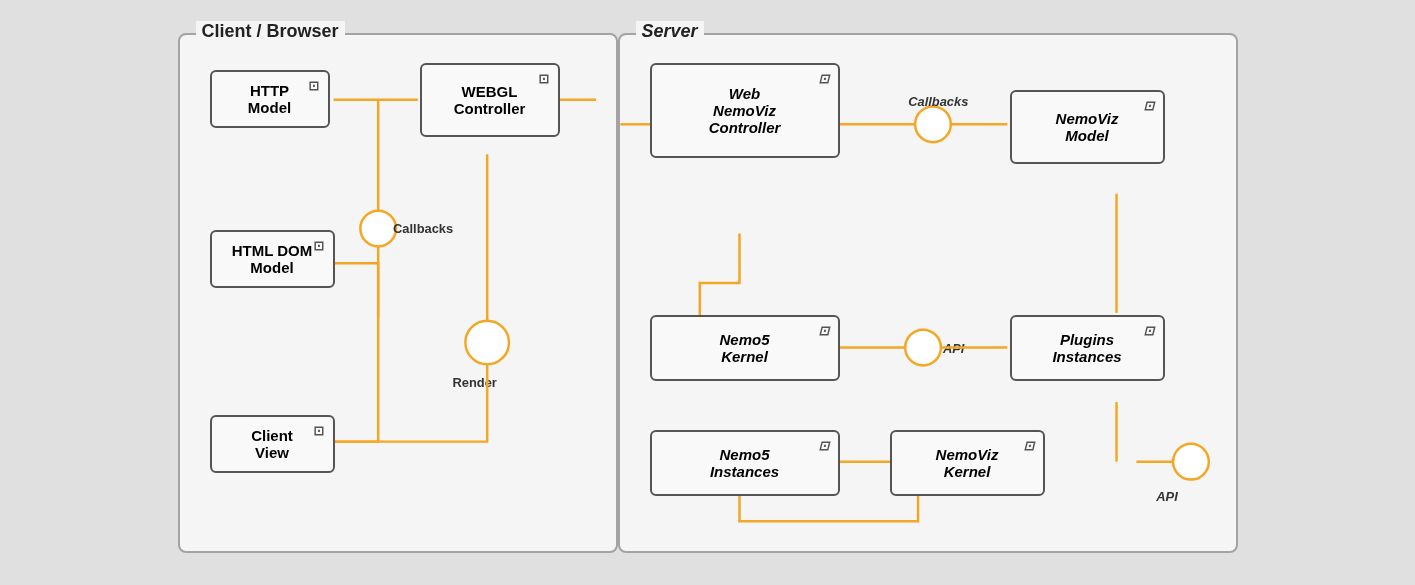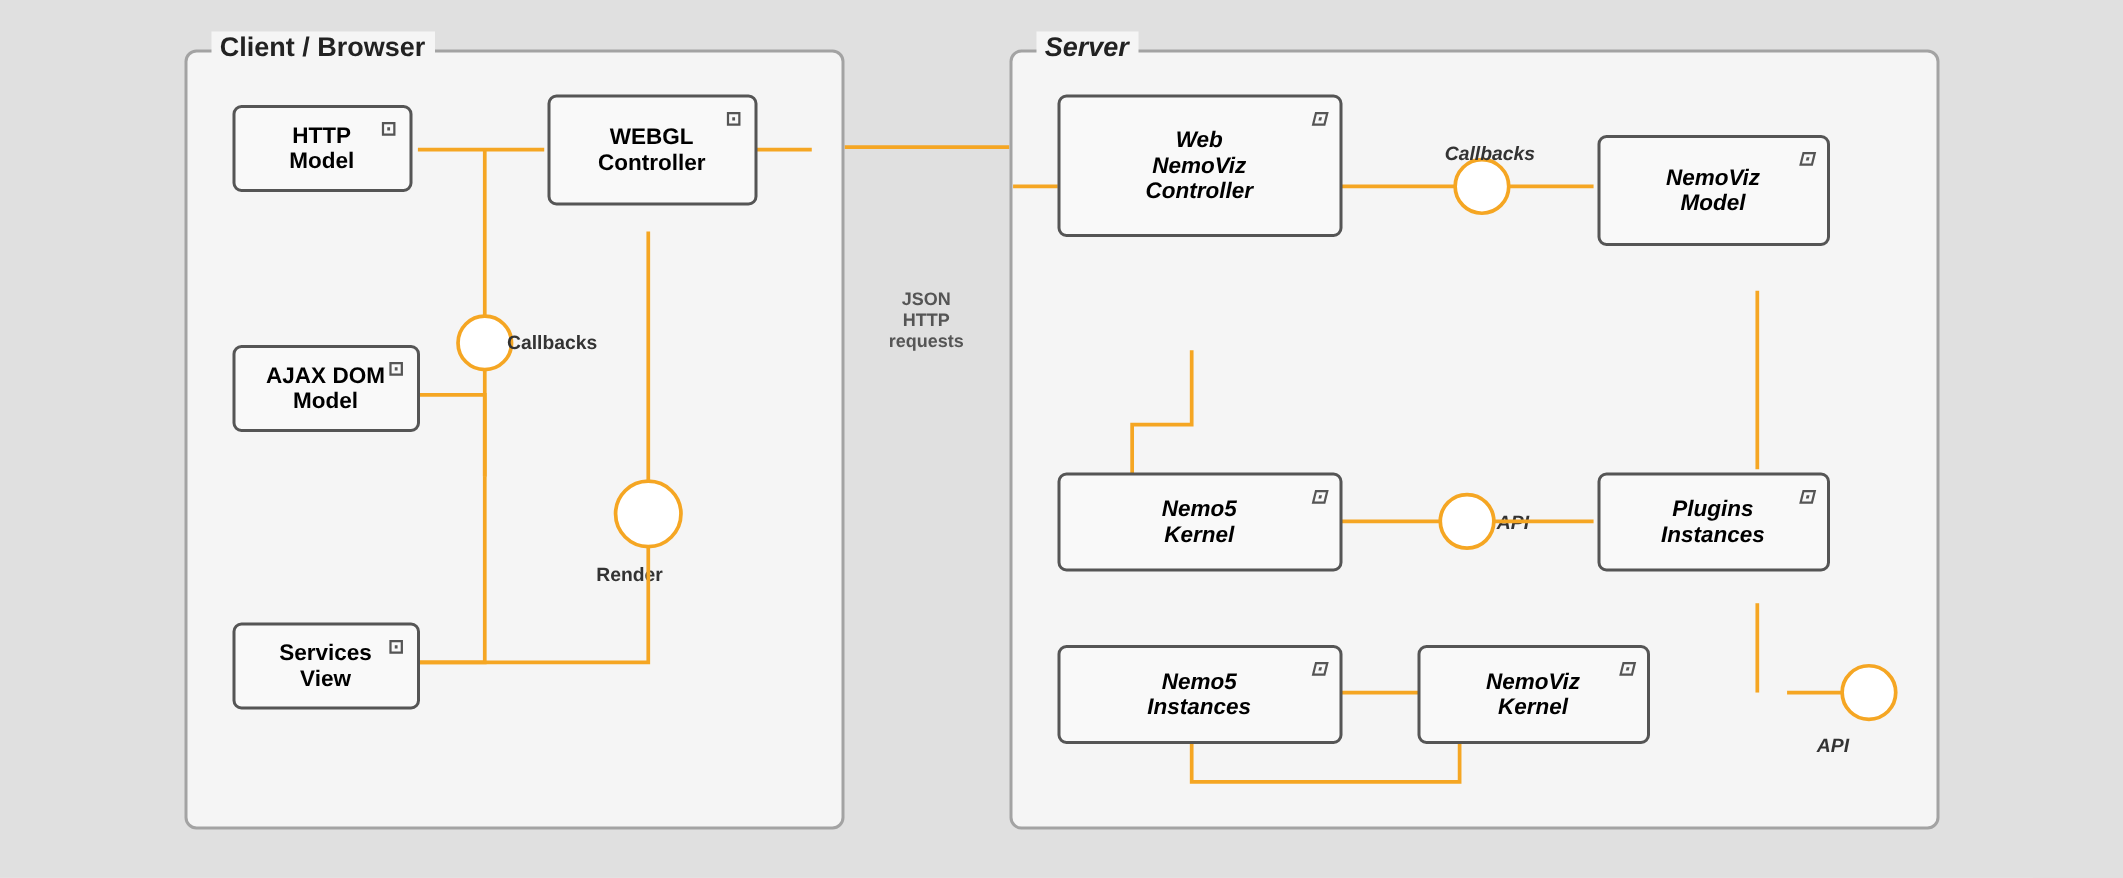--- a/index.html
+++ b/index.html
@@ -102,48 +102,37 @@
       </svg>
 
       <div class="node" style="position:absolute; top:35px; left:30px; width:120px;">
         <span class="node-icon">⊡</span>
         <span>HTTP</span><br>
         <span>Model</span>
       </div>
 
       <div class="node" style="position:absolute; top:195px; left:30px; width:125px;">
         <span class="node-icon">⊡</span>
-        <span>AJAX DOM</span><br>
+        <span>HTML DOM</span><br>
         <span>Model</span>
       </div>
 
       <div class="node" style="position:absolute; top:380px; left:30px; width:125px;">
         <span class="node-icon">⊡</span>
-        <span>Services</span><br>
+        <span>Client</span><br>
         <span>View</span>
       </div>
 
       <div class="node" style="position:absolute; top:28px; left:240px; width:140px; padding: 18px 14px;">
         <span class="node-icon">⊡</span>
         <span>WEBGL</span><br>
         <span>Controller</span>
       </div>
     </div>
 
-    <div style="display:flex; flex-direction:column; align-items:center; justify-content:center; width:110px; height:520px; position:relative;">
-      <svg width="110" height="520" style="position:absolute; top:0; left:0;">
-
-        <line x1="0" y1="65" x2="110" y2="65" stroke="#f5a623" stroke-width="2.5"></line>
-      </svg>
-      <div style="font-size:12px; font-weight:bold; color:#555; text-align:center; margin-top:-160px;">
-        <span>JSON</span><br>
-        <span>HTTP</span><br>
-        <span>requests</span>
-      </div>
-    </div>
 
     <div class="panel server-panel" style="position:relative; width:620px; height:520px;font-style:italic;">
       <span class="panel-label">Server</span>
 
       <svg class="svg-overlay" viewBox="0 0 620 520">
 
         <path d="M 220 90 L 300 90" stroke="#f5a623" stroke-width="2.5" fill="none"></path>
 
         <circle cx="315" cy="90" r="18" stroke="#f5a623" stroke-width="2.5" fill="white"></circle>
 

